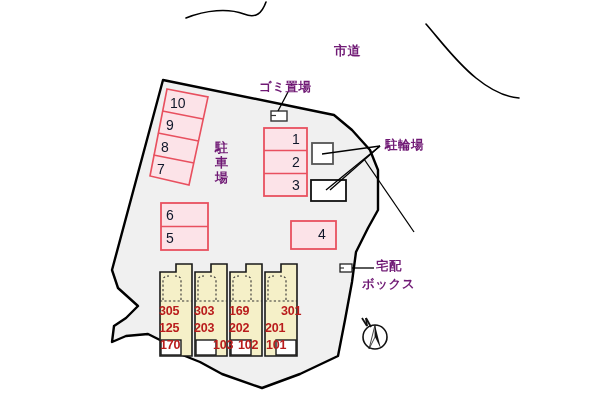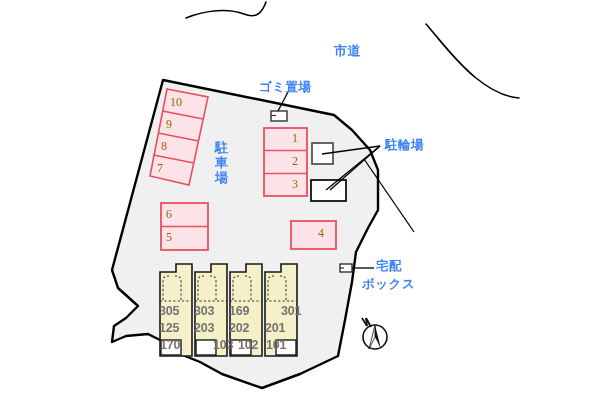--- a/index.html
+++ b/index.html
@@ -20,52 +20,52 @@
   #map-svg {
     position: absolute;
     left: 0;
     top: 0;
     width: 600px;
     height: 400px;
   }
   .lbl {
     position: absolute;
     font-family: "DejaVu Sans", "Liberation Sans", sans-serif;
-    color: #3b82f6;
+    color: #701a75;
     white-space: pre;
     line-height: 1.12;
     letter-spacing: 0.5px;
   }
   .lbl-road {
     font-size: 13px;
     font-weight: 700;
   }
   .lbl-facility {
     font-size: 12.5px;
     font-weight: 700;
   }
   .lbl-parking-vert {
     font-size: 13px;
     font-weight: 700;
     line-height: 1.05;
     text-align: center;
   }
   .stall-num {
     position: absolute;
-    font-size: 12px;
+    font-size: 14px;
     font-weight: 400;
-    font-family: Liberation Serif, serif;
-    color: #a16207;
+    font-family: Liberation Sans, sans-serif;
+    color: #0f172a;
   }
   .unit-num {
     position: absolute;
     font-size: 12.5px;
     font-weight: 700;
     font-family: "Liberation Sans", "DejaVu Sans", sans-serif;
-    color: #737373;
+    color: #b91c1c;
     letter-spacing: -0.2px;
   }
 </style>
 </head>
 <body>
 
 <div id="site-map">
 
   <svg id="map-svg" viewBox="0 0 600 400">
 

